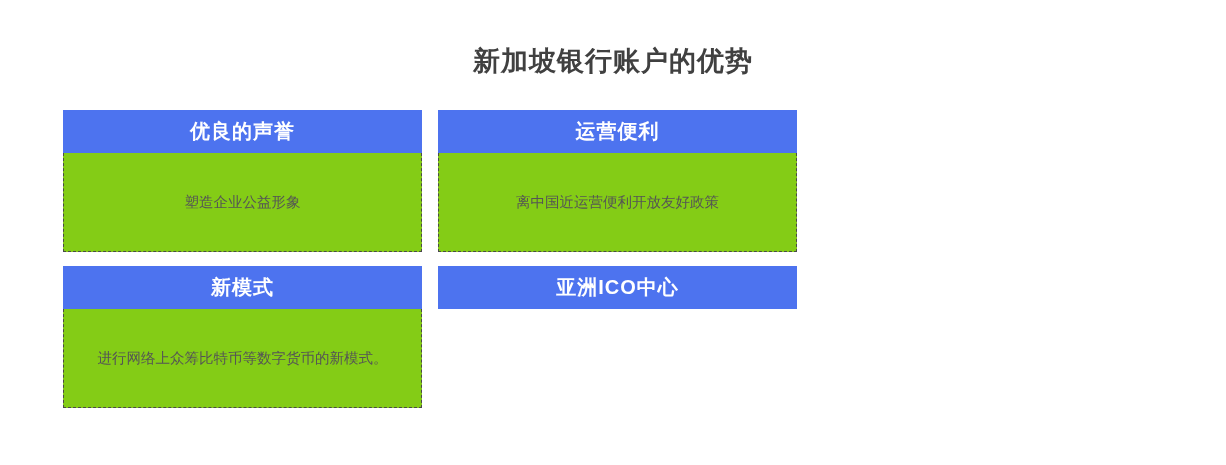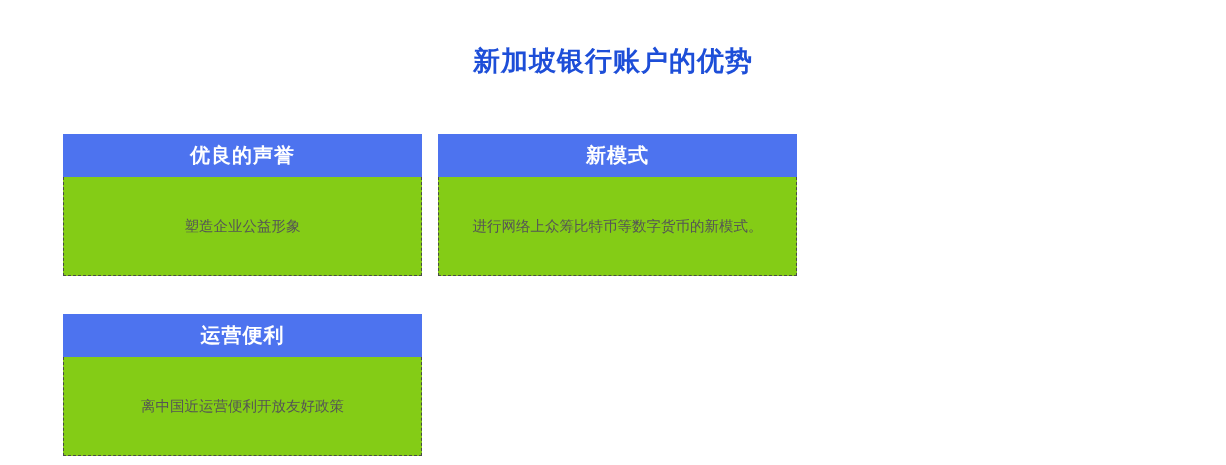--- a/index.html
+++ b/index.html
@@ -20,38 +20,37 @@
     box-sizing: border-box;
   }
   .page-title {
     position: absolute;
     left: 0;
     top: 44px;
     width: 1226px;
     text-align: center;
     font-size: 27px;
     font-weight: bold;
-    color: #1d4ed8;
+    color: #404040;
     letter-spacing: 1px;
     line-height: 34px;
   }
   .card-grid {
     position: absolute;
     left: 63px;
     top: 110px;
     width: 1105px;
     display: flex;
     flex-wrap: wrap;
     gap: 14px 16px;
   }
   .card {
     width: 359px;
     display: flex;
     flex-direction: column;
-    margin-top: 24px;
   }
   .card-header {
     background: #4d73ef;
     color: #ffffff;
     font-size: 20px;
     font-weight: bold;
     letter-spacing: 1px;
     text-align: center;
     height: 43px;
     line-height: 43px;
@@ -87,29 +86,33 @@
 
     <div class="card">
       <div class="card-header">优良的声誉</div>
       <div class="card-body">
         <span class="card-body-text">塑造企业公益形象</span>
       </div>
     </div>
 
 
     <div class="card">
+      <div class="card-header">运营便利</div>
+      <div class="card-body">
+        <span class="card-body-text">离中国近运营便利开放友好政策</span>
+      </div>
+    </div>
+
+    <div class="card">
       <div class="card-header">新模式</div>
       <div class="card-body">
         <span class="card-body-text">进行网络上众筹比特币等数字货币的新模式。</span>
       </div>
     </div>
 
     <div class="card">
-      <div class="card-header">运营便利</div>
-      <div class="card-body">
-        <span class="card-body-text">离中国近运营便利开放友好政策</span>
-      </div>
+      <div class="card-header">亚洲ICO中心</div>
+
     </div>
-
 
 
   </div>
 </div>
 
 </body></html>

